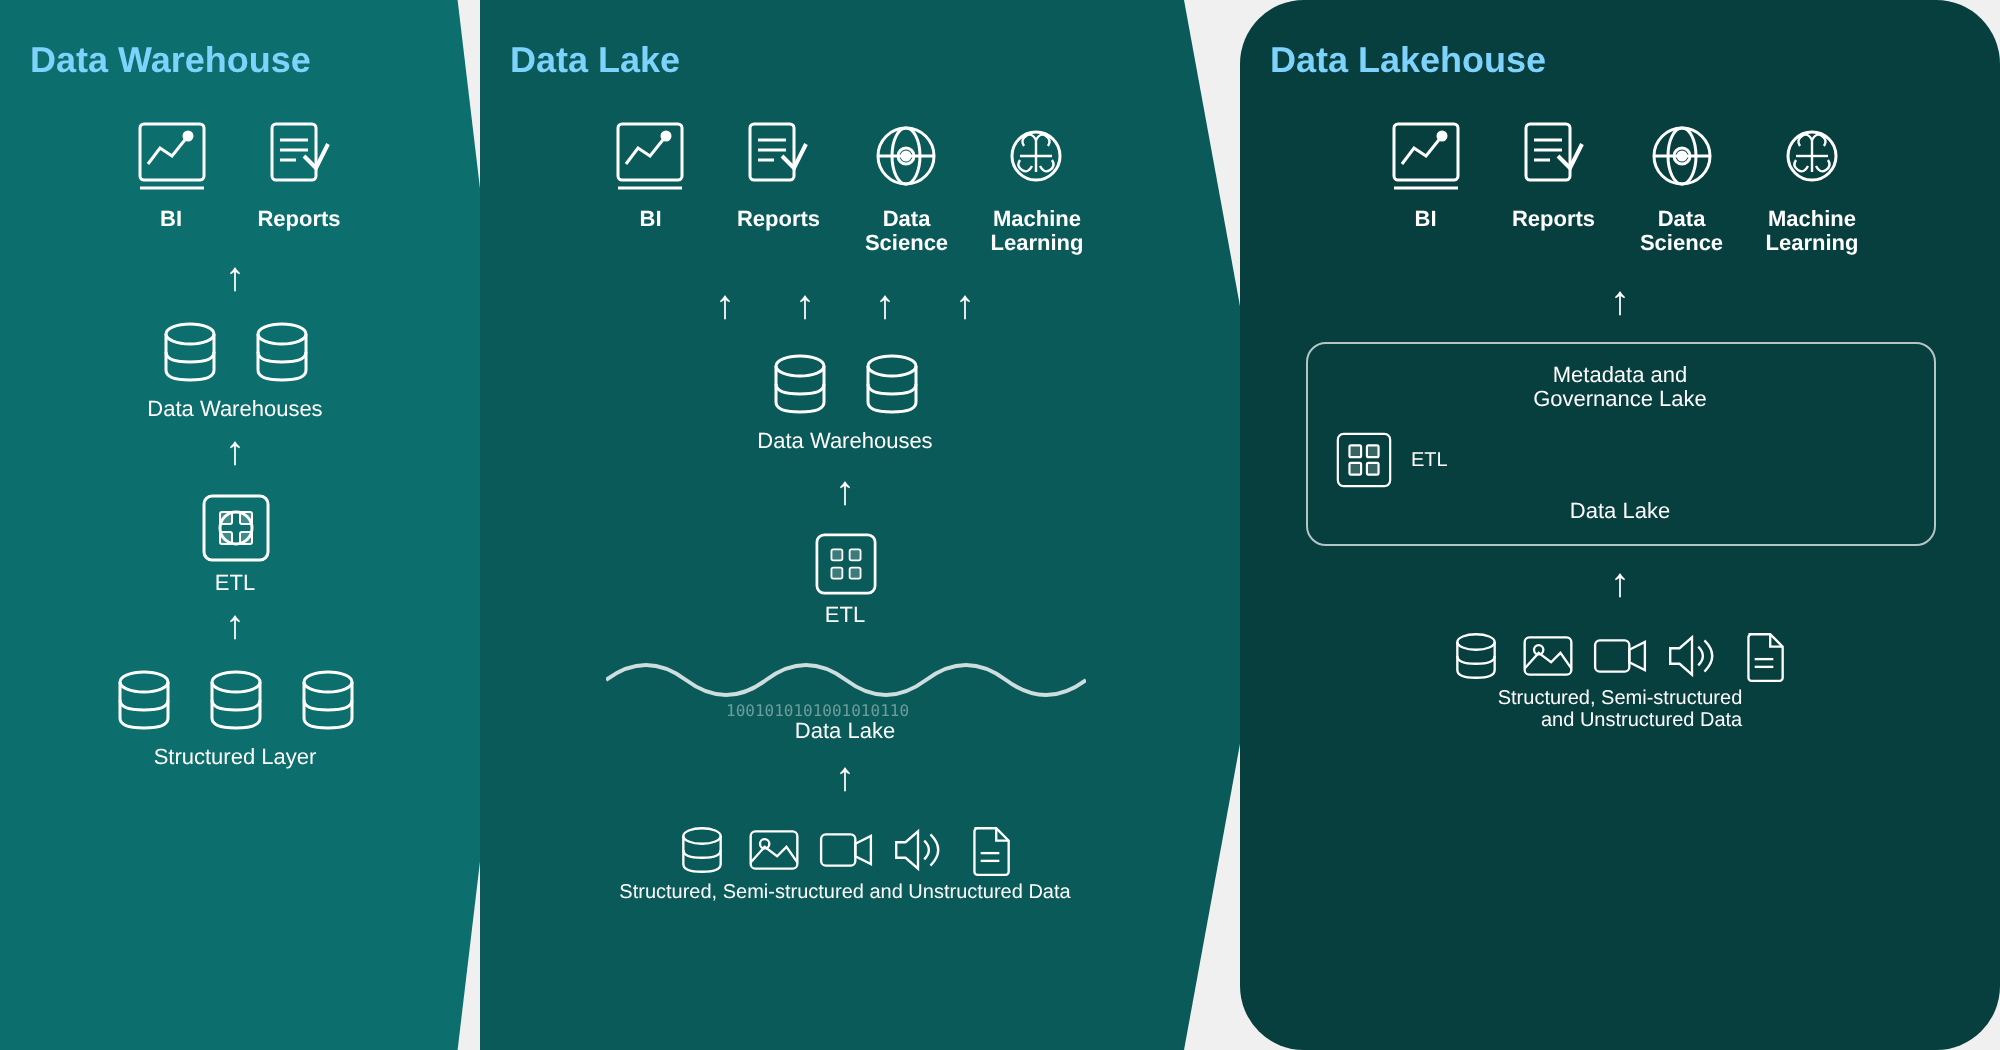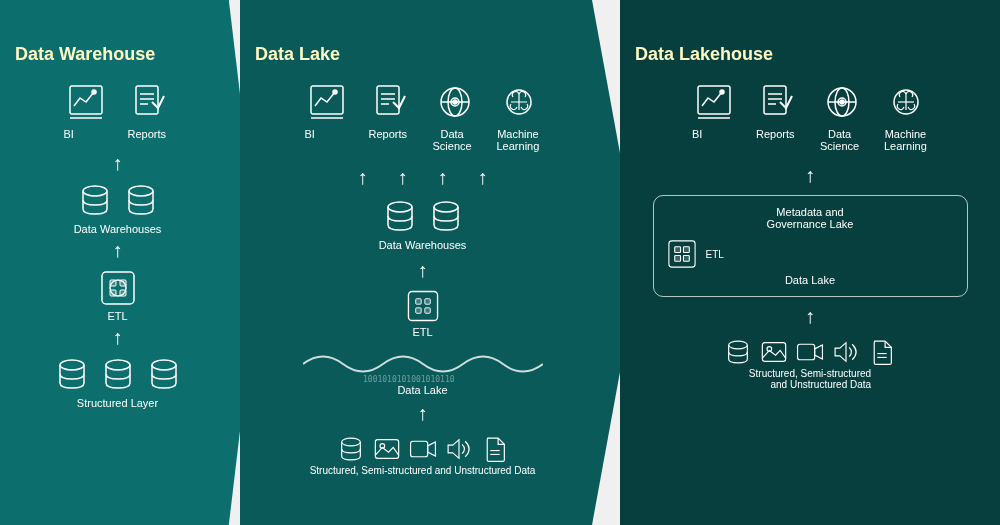--- a/index.html
+++ b/index.html
@@ -41,45 +41,46 @@
       clip-path: polygon(0 0, 88% 0, 100% 50%, 88% 100%, 0 100%);
       margin-left: -20px;
       padding-right: 50px;
     }
 
     .section-lakehouse {
       background: #073e3e;
       width: 380px;
       flex-shrink: 0;
       margin-left: -20px;
+      border-radius: 32px;
     }
 
     .section-title {
-      color: #fef9c3;
+      color: #7dd3fc;
       font-size: 18px;
       font-weight: 700;
       margin-bottom: 15px;
       align-self: flex-start;
-      margin-top: 24px;
     }
 
     .icons-row {
       display: flex;
       gap: 20px;
       justify-content: center;
       margin-bottom: 8px;
     }
 
     .icon-item {
       display: flex;
       flex-direction: column;
-      align-items: flex-start;
+      align-items: center;
       color: white;
       font-size: 11px;
       gap: 4px;
+      font-weight: bold;
     }
 
     .icon-box {
       width: 44px;
       height: 44px;
       display: flex;
       align-items: center;
       justify-content: center;
     }
 

